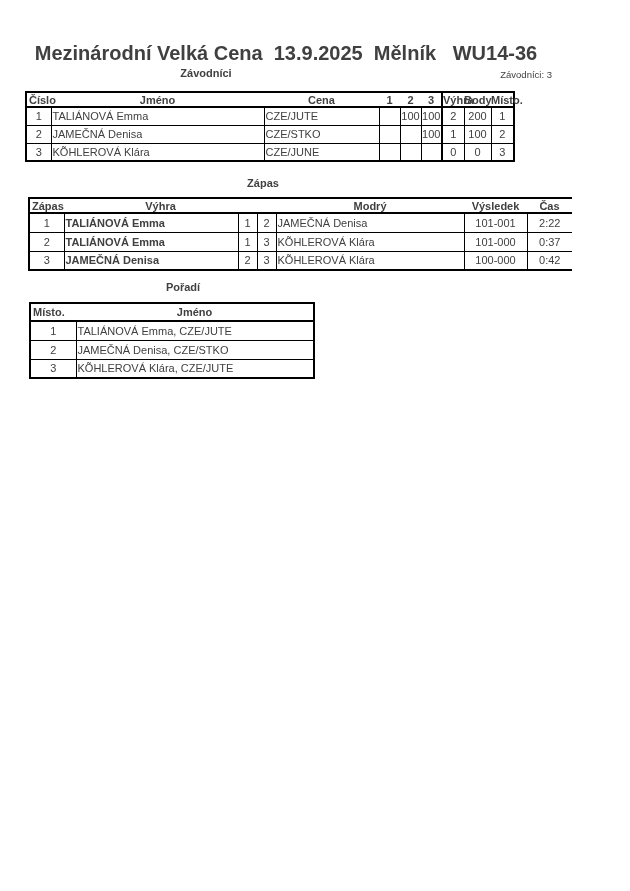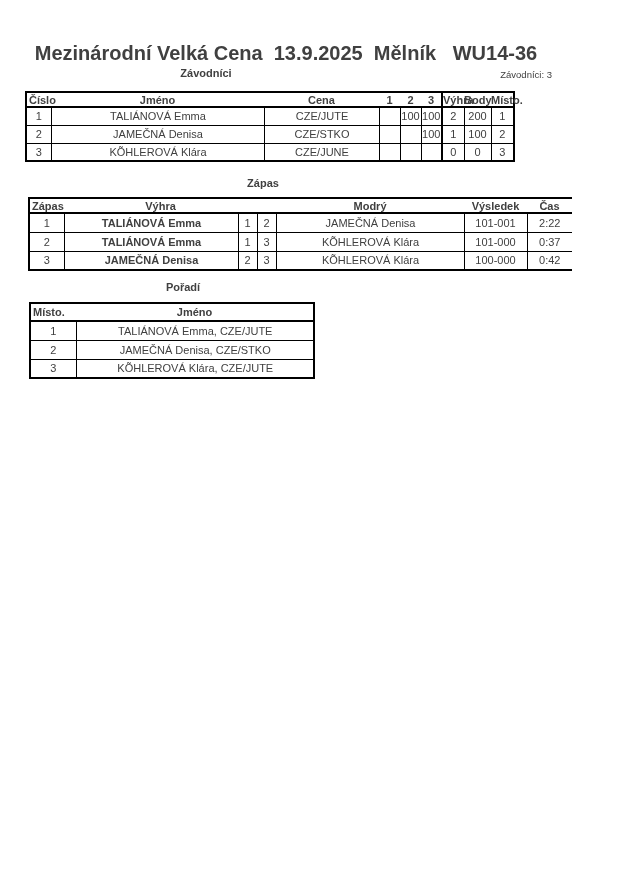--- a/index.html
+++ b/index.html
@@ -52,21 +52,21 @@
   }
   
   tr.hdr th { border: none; border-bottom: 2px solid #000; font-weight: bold; }
   tr.hdr { height: 15px; }
   tr.hdr3 { height: 18px; }
   tr.data td { border: 1px solid #000; }
   tr.data { height: 18px; }
   tr.data19 { height: 19px; }
   .divider { border-left: 2px solid #000 !important; }
   .c { text-align: center; }
-  .l { text-align: center; padding-left: 1px; }
+  .l { text-align: left; padding-left: 1px; }
   .hl { text-align: left; padding-left: 2px; }
   .bold { font-weight: bold; }
   #t1 { left: 25px; top: 91px; width: 488px; }
   #t2 { left: 28px; top: 197px; width: 544px; }
   #t3 { left: 29px; top: 302px; width: 284px; }
 </style>
 </head>
 <body>
 
 <div class="page">

